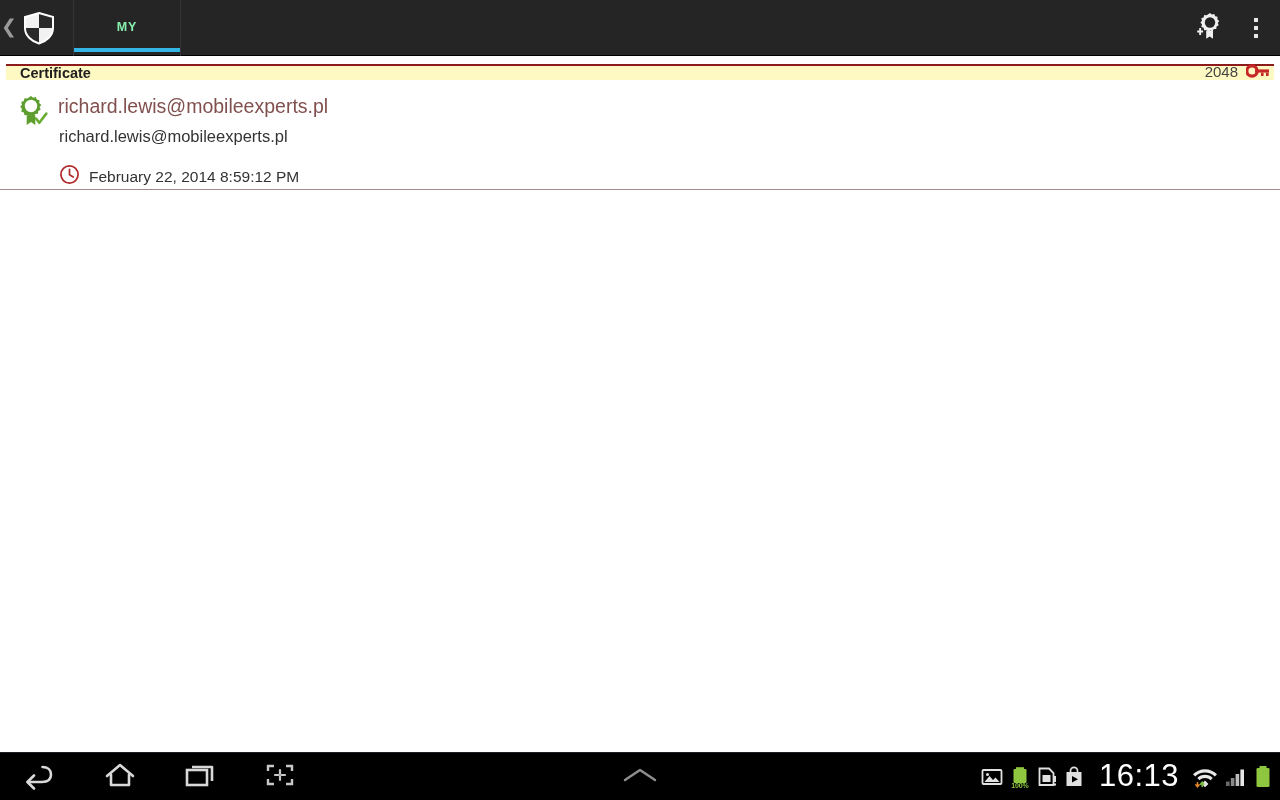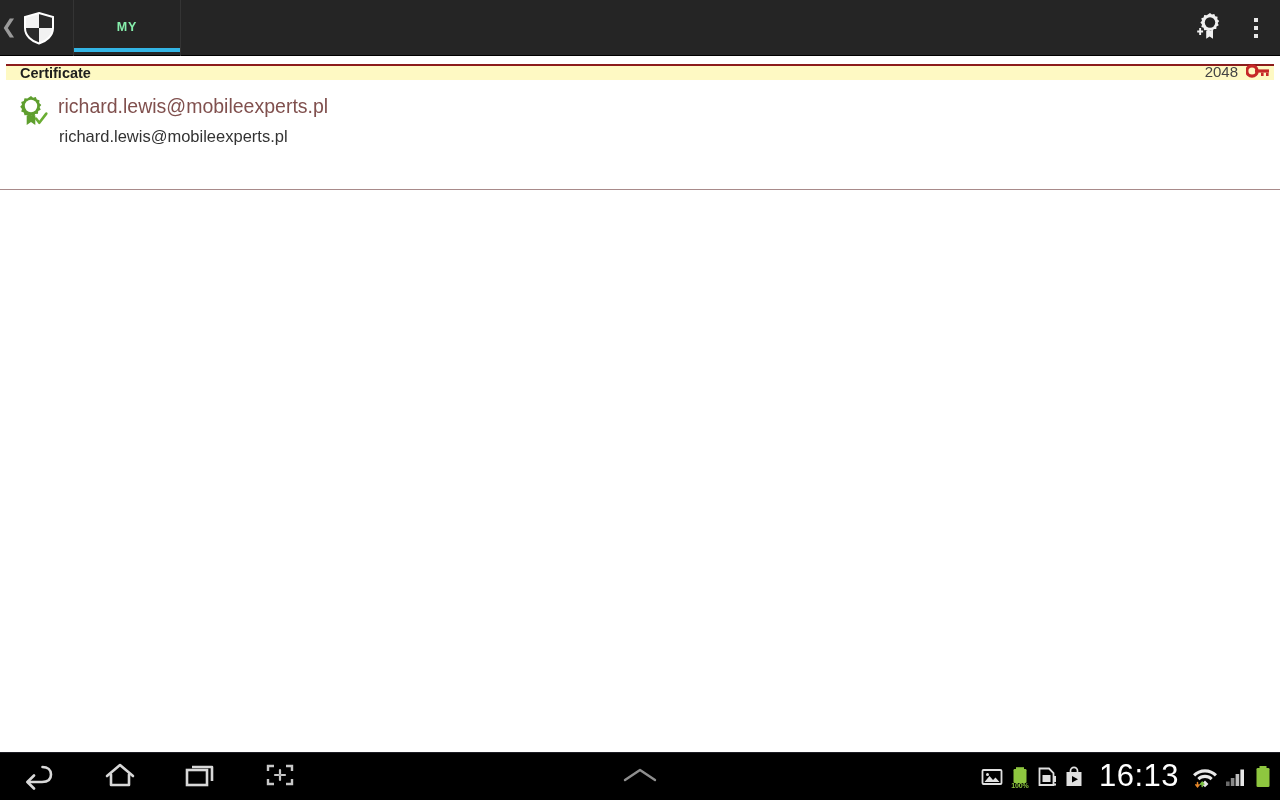--- a/index.html
+++ b/index.html
@@ -237,20 +237,29 @@
         <circle cx="14" cy="11" r="6.2" fill="#ffffff"></circle>
         <path d="M9.7 20.3 l0 9.7 4.3-3 4.3 3 0-9.7 z"></path>
       </g>
       <path d="M19 23.5 l3.3 4.3 7-9.2" fill="none" stroke="#6aad33" stroke-width="2.6" stroke-linecap="round" stroke-linejoin="round"></path>
     </svg>
   </div>
 
   <div class="cert-title">richard.lewis@mobileexperts.pl</div>
   <div class="cert-subtitle">richard.lewis@mobileexperts.pl</div>
 
+  <div class="cert-date-row">
+    <span>
+      <svg width="21" height="21" viewBox="0 0 21 21">
+        <circle cx="10.5" cy="10.5" r="8.6" fill="none" stroke="#b02a2a" stroke-width="1.7"></circle>
+        <path d="M10.5 5.3 V10.8 L14.2 13" fill="none" stroke="#b02a2a" stroke-width="1.7" stroke-linecap="round"></path>
+      </svg>
+    </span>
+    <span class="cert-date">February 22, 2014 8:59:12 PM</span>
+  </div>
 </div>
 
 <div class="nav-bar">
 
   <div class="nav-btn">
     <span>
       <svg width="34" height="30" viewBox="0 0 34 30">
         <path d="M5 22 H19 C25.5 22 28 18.5 28 14.5 C28 10 24.5 7 19.5 7" fill="none" stroke="#d8d8d8" stroke-width="2.6" stroke-linecap="round"></path>
         <path d="M11 15.5 L4.4 22 L11 28.5" fill="none" stroke="#d8d8d8" stroke-width="2.6" stroke-linecap="round" stroke-linejoin="round"></path>
       </svg>

